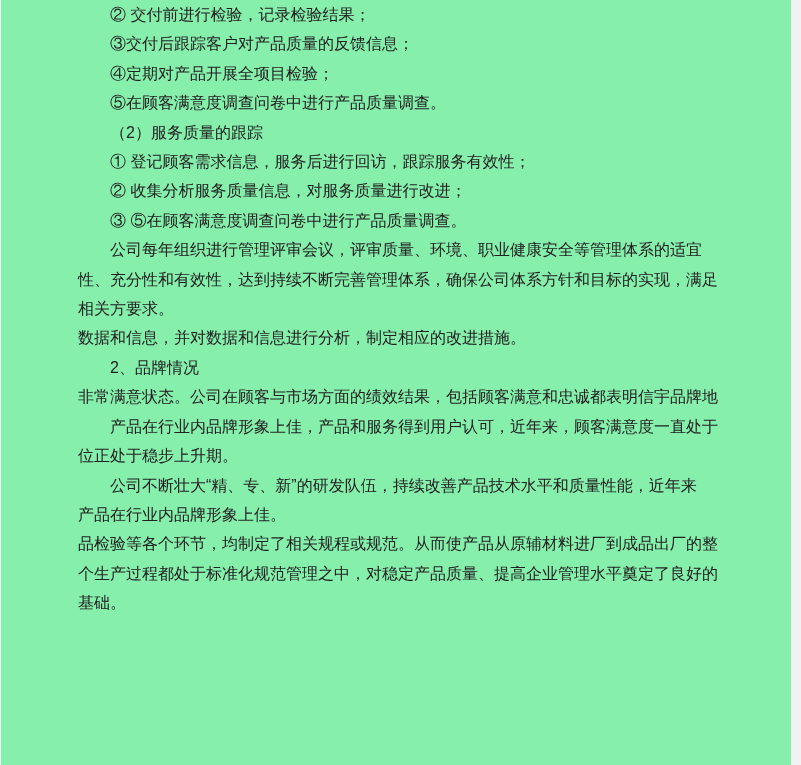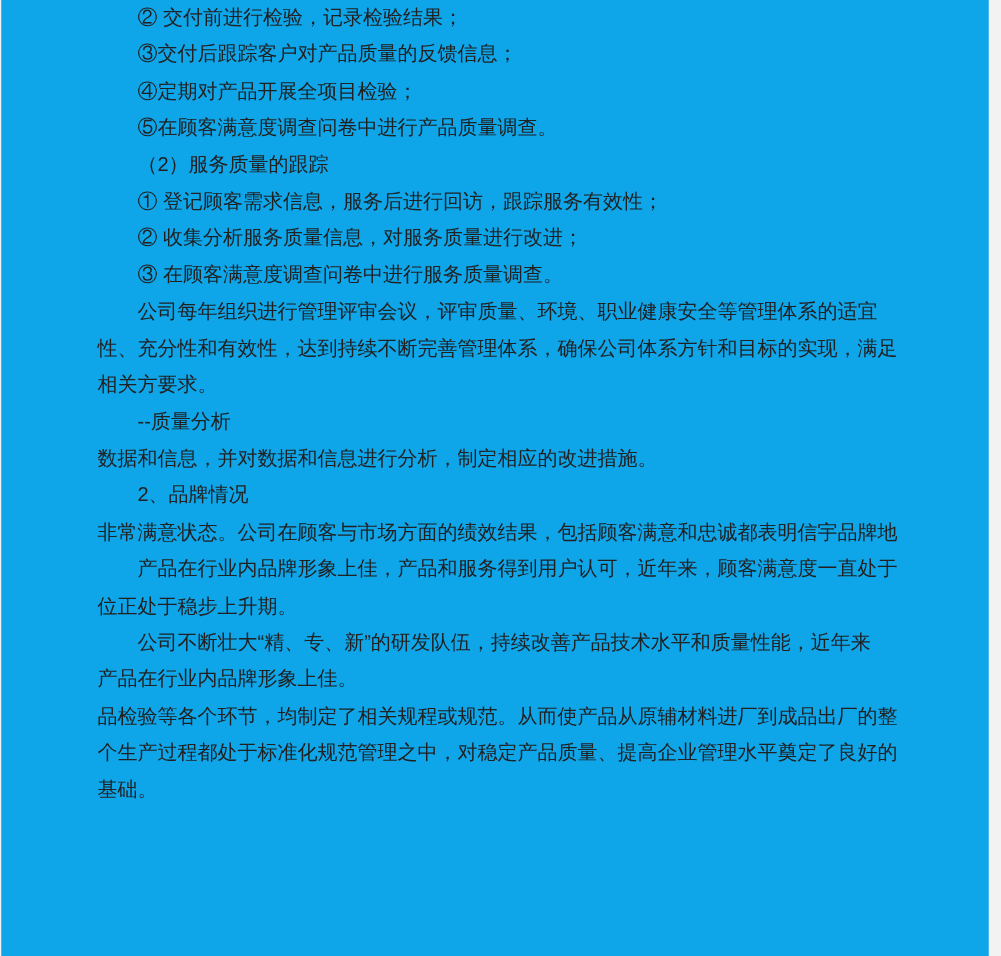--- a/index.html
+++ b/index.html
@@ -10,21 +10,21 @@
     overflow: hidden;
     background: #f2f2f3;
     font-family: "Liberation Sans", sans-serif;
   }
   .page {
     position: absolute;
     left: 1px;
     top: 0;
     width: 790px;
     height: 765px;
-    background: #0ea5e9;
+    background: #86efac;
   }
   .text-area {
     position: absolute;
     left: 77px;
     top: 0;
     right: 40px;
   }
   .line {
     height: 29.42px;
     line-height: 29.42px;
@@ -42,25 +42,24 @@
 
 <div class="page">
   <div class="text-area">
       <div class="line indent">② 交付前进行检验，记录检验结果；</div>
       <div class="line indent">③交付后跟踪客户对产品质量的反馈信息；</div>
       <div class="line indent">④定期对产品开展全项目检验；</div>
       <div class="line indent">⑤在顾客满意度调查问卷中进行产品质量调查。</div>
       <div class="line indent">（2）服务质量的跟踪</div>
       <div class="line indent">① 登记顾客需求信息，服务后进行回访，跟踪服务有效性；</div>
       <div class="line indent">② 收集分析服务质量信息，对服务质量进行改进；</div>
-      <div class="line indent">③ 在顾客满意度调查问卷中进行服务质量调查。</div>
+      <div class="line indent">③ ⑤在顾客满意度调查问卷中进行产品质量调查。</div>
       <div class="line indent">公司每年组织进行管理评审会议，评审质量、环境、职业健康安全等管理体系的适宜</div>
       <div class="line">性、充分性和有效性，达到持续不断完善管理体系，确保公司体系方针和目标的实现，满足</div>
       <div class="line">相关方要求。</div>
-      <div class="line indent">--质量分析</div>
       <div class="line">数据和信息，并对数据和信息进行分析，制定相应的改进措施。</div>
       <div class="line indent">2、品牌情况</div>
       <div class="line">非常满意状态。公司在顾客与市场方面的绩效结果，包括顾客满意和忠诚都表明信宇品牌地</div>
       <div class="line indent">产品在行业内品牌形象上佳，产品和服务得到用户认可，近年来，顾客满意度一直处于</div>
       <div class="line">位正处于稳步上升期。</div>
       <div class="line indent">公司不断壮大“精、专、新”的研发队伍，持续改善产品技术水平和质量性能，近年来</div>
       <div class="line">产品在行业内品牌形象上佳。</div>
       <div class="line">品检验等各个环节，均制定了相关规程或规范。从而使产品从原辅材料进厂到成品出厂的整</div>
       <div class="line">个生产过程都处于标准化规范管理之中，对稳定产品质量、提高企业管理水平奠定了良好的</div>
       <div class="line">基础。</div>

